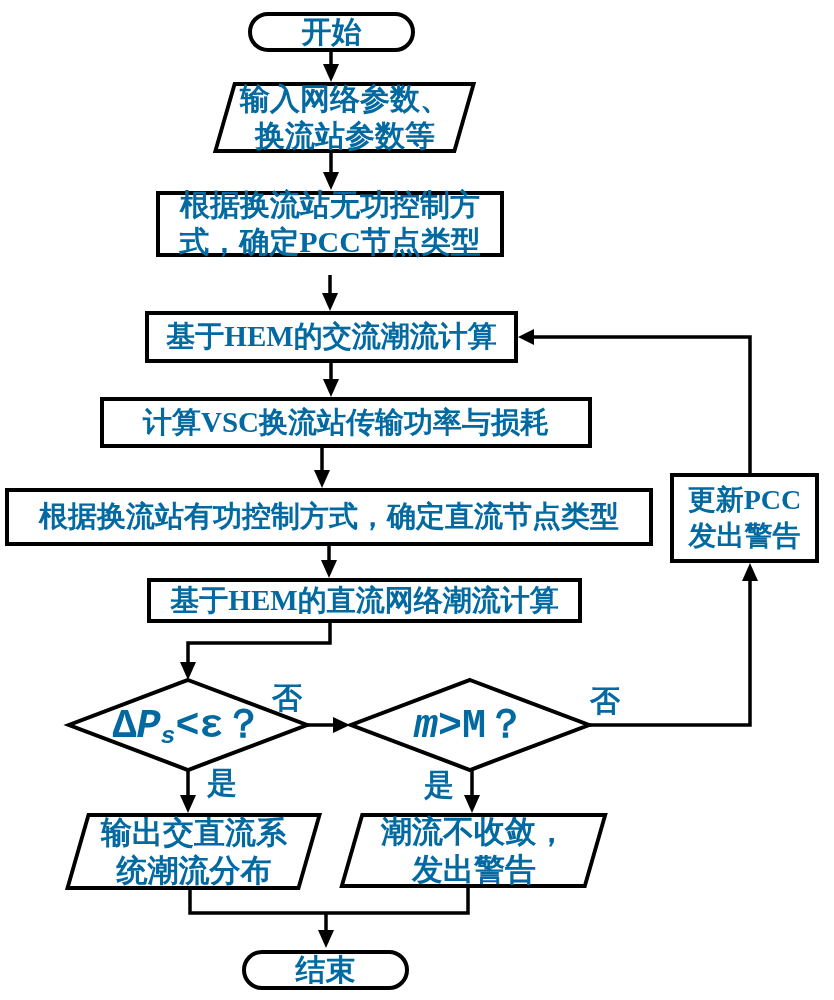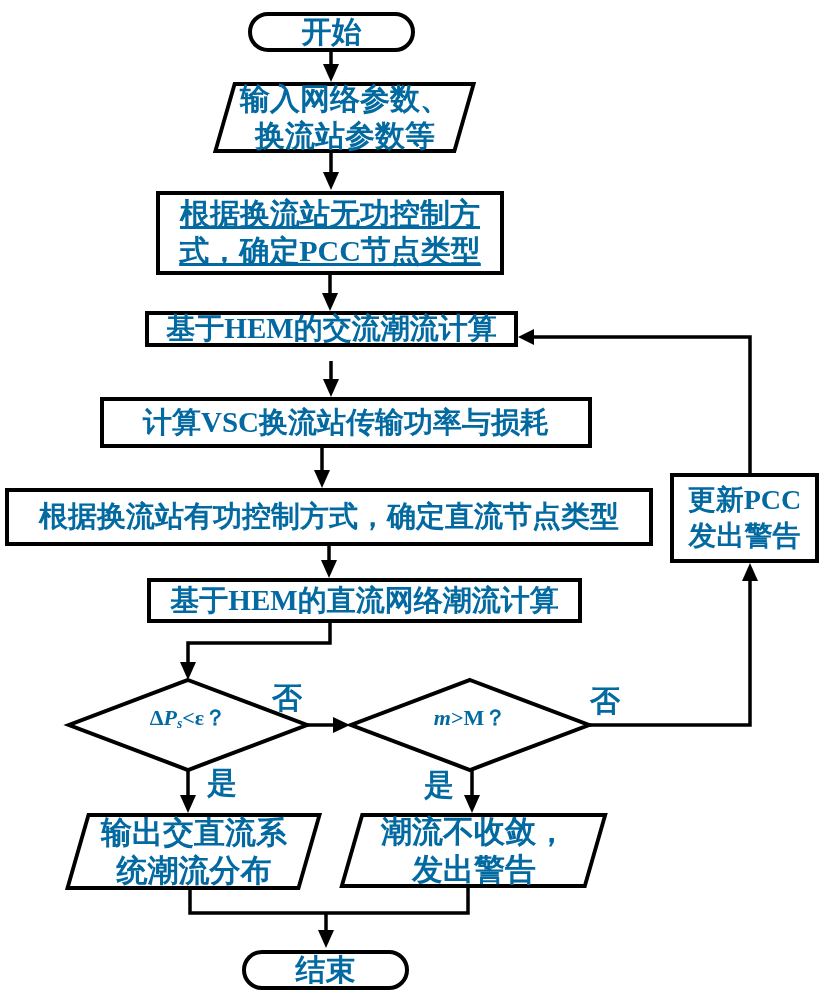--- a/index.html
+++ b/index.html
@@ -31,22 +31,23 @@
   .para { transform: skewX(-16deg); }
   .para .inner { transform: skewX(16deg); text-align: center; }
   .f29 { font-size: 29px; }
   .f30 { font-size: 30px; }
   .f31 { font-size: 31px; }
   .update-box { font-size: 28px; line-height: 1.3; }
   .dtext {
     position: absolute;
     width: 200px;
     text-align: center;
-    font-size: 22px;
+    font-size: 40px;
     line-height: 1;
+    font-family: Liberation Mono, monospace;
   }
   .dtext i { font-style: italic; }
   .dtext sub { font-size: 0.62em; font-style: italic; vertical-align: -0.25em; }
   .branch-label {
     position: absolute;
     font-size: 30px;
     line-height: 1;
   }
 </style>
 </head>
@@ -94,26 +95,26 @@
     <div>开始</div>
   </div>
 
   <div class="node para f30" style="left:223px; top:82px; width:243px; height:71px;">
     <div class="inner">
       <div>输入网络参数、</div>
       <div>换流站参数等</div>
     </div>
   </div>
 
-  <div class="node rect f30" style="left:156px; top:191px; width:348px; height:84px;text-decoration:underline;">
+  <div class="node rect f30" style="left:156px; top:191px; width:348px; height:66px;">
     <div>根据换流站无功控制方</div>
     <div>式，确定PCC节点类型</div>
   </div>
 
-  <div class="node rect f29" style="left:145px; top:311px; width:373px; height:36px;text-align:right;">
+  <div class="node rect f29" style="left:145px; top:311px; width:373px; height:52px;text-align:right;">
     <div>基于HEM的交流潮流计算</div>
   </div>
 
   <div class="node rect f29" style="left:100px; top:397px; width:492px; height:51px;">
     <div>计算VSC换流站传输功率与损耗</div>
   </div>
 
   <div class="node rect f29" style="left:5px; top:488px; width:648px; height:58px;">
     <div>根据换流站有功控制方式，确定直流节点类型</div>
   </div>

